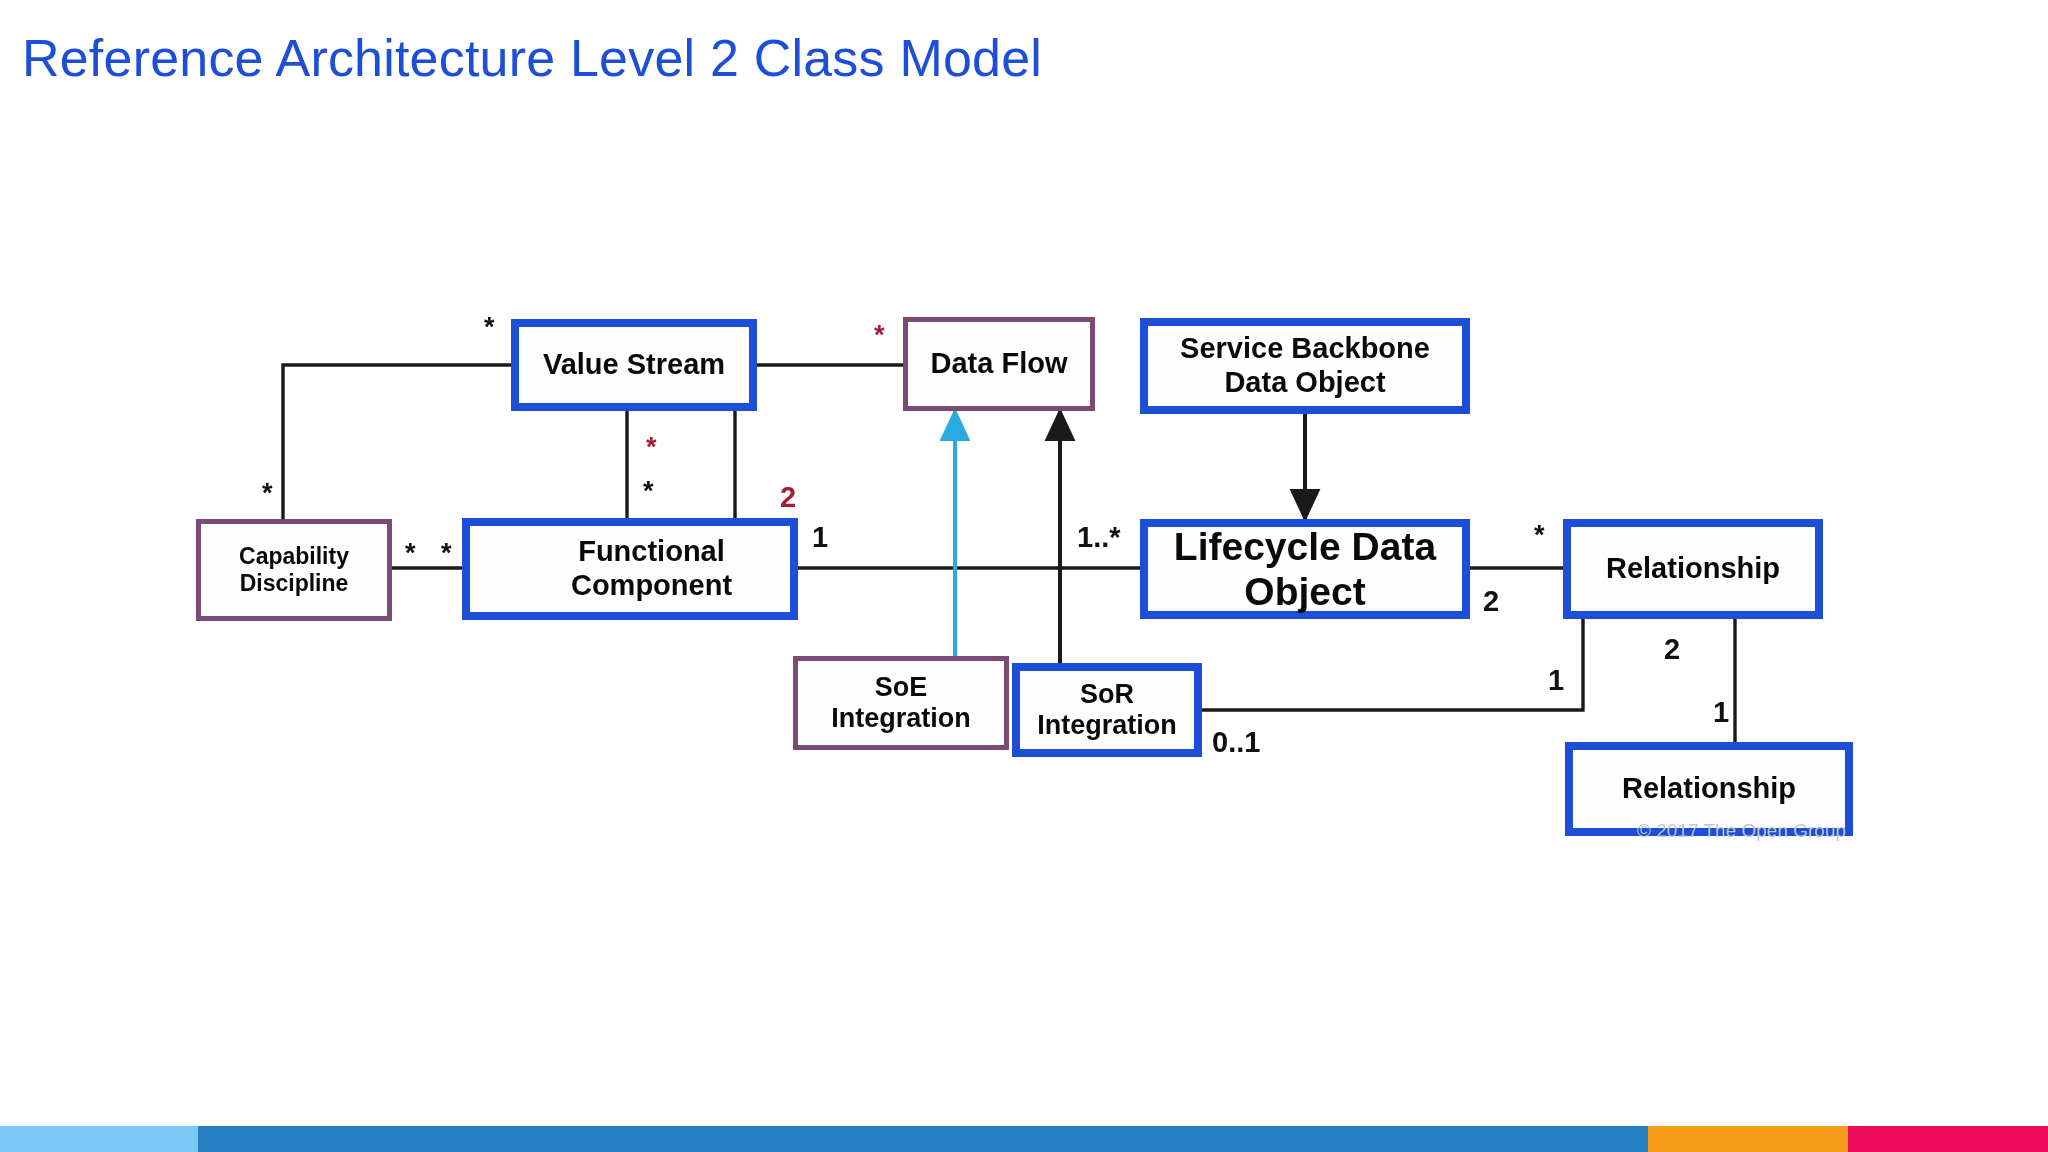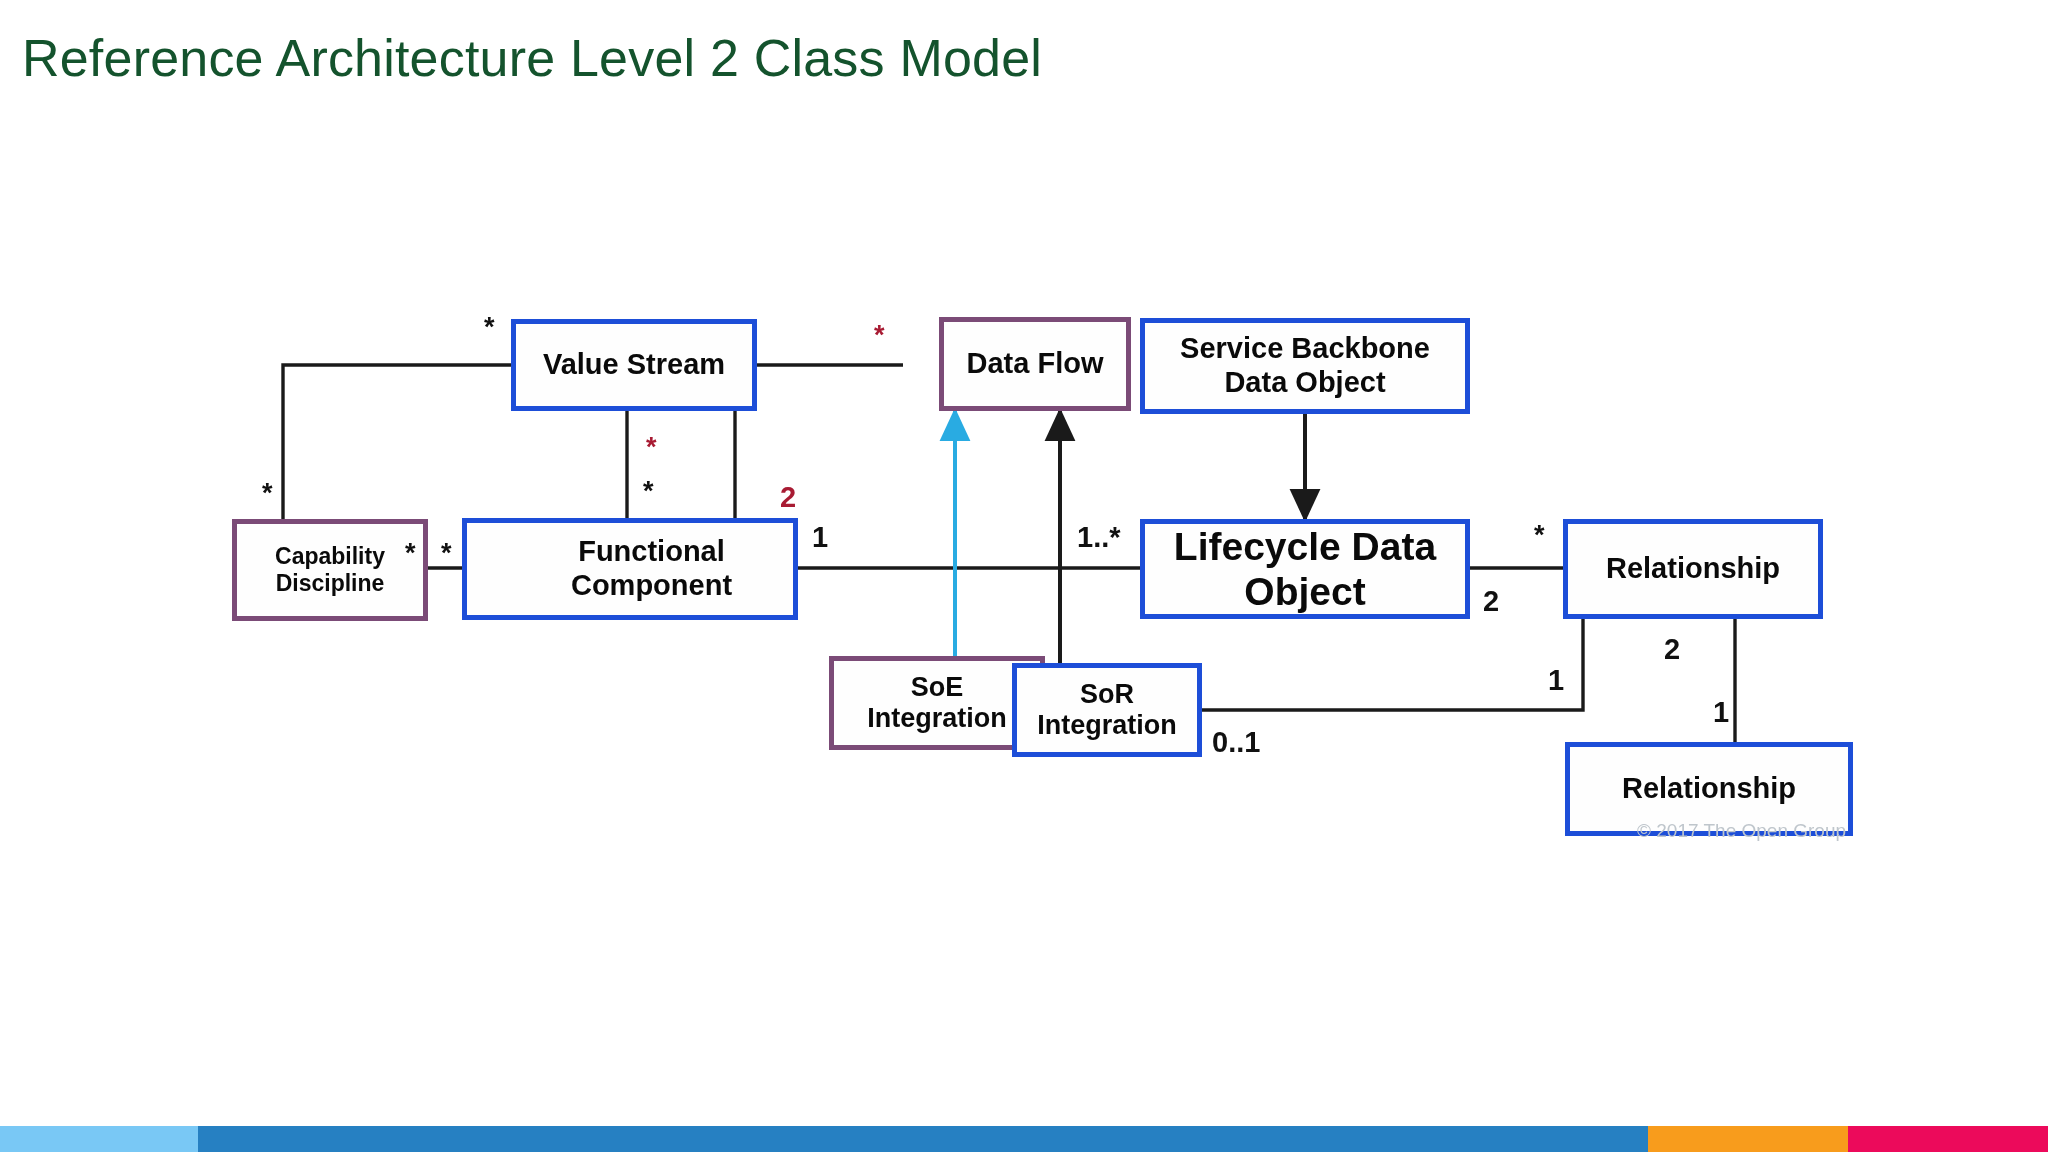--- a/index.html
+++ b/index.html
@@ -48,22 +48,22 @@
     background: #FEFEFE;
     display: flex;
     align-items: center;
     justify-content: center;
     text-align: center;
     color: #0A0A0A;
     font-weight: 700;
     line-height: 1.16;
     z-index: 5;
   }
-  .cls-box.cyan   { border: 5px solid #1d4ed8; }
-  .cls-box.purple { border: 5px solid #7B4B77; margin-left: 36px; }
+  .cls-box.cyan   { border: 8px solid #1d4ed8; }
+  .cls-box.purple { border: 5px solid #7B4B77; }
 
   .cls-label {
     display: block;
     white-space: pre-line;
     padding: 0 6px;
   }
 
   
   .mult {
     position: absolute;
@@ -95,21 +95,21 @@
     width: 2048px;
     height: 26px;
     display: flex;
     z-index: 20;
   }
   #bottom-bar .seg { height: 100%; }
 </style>
 </head>
 <body style="background: rgb(255, 255, 255);">
 
-<div id="slide-title" style="color: #14532d;">Reference Architecture Level 2 Class Model</div>
+<div id="slide-title" style="color: #1d4ed8;">Reference Architecture Level 2 Class Model</div>
 
 <div id="diagram">
 
   <svg id="diagram-svg" width="2048" height="1152">
     <defs>
       <marker id="arrowhead-black" markerWidth="9" markerHeight="9" refX="7.6" refY="4.5" orient="auto" markerUnits="strokeWidth">
         <path d="M 0 0.6 L 8.4 4.5 L 0 8.4 z" fill="#1A1A1A"></path>
       </marker>
       <marker id="arrowhead-cyan" markerWidth="9" markerHeight="9" refX="7.6" refY="4.5" orient="auto" markerUnits="strokeWidth">
         <path d="M 0 0.6 L 8.4 4.5 L 0 8.4 z" fill="#29ABE2"></path>

